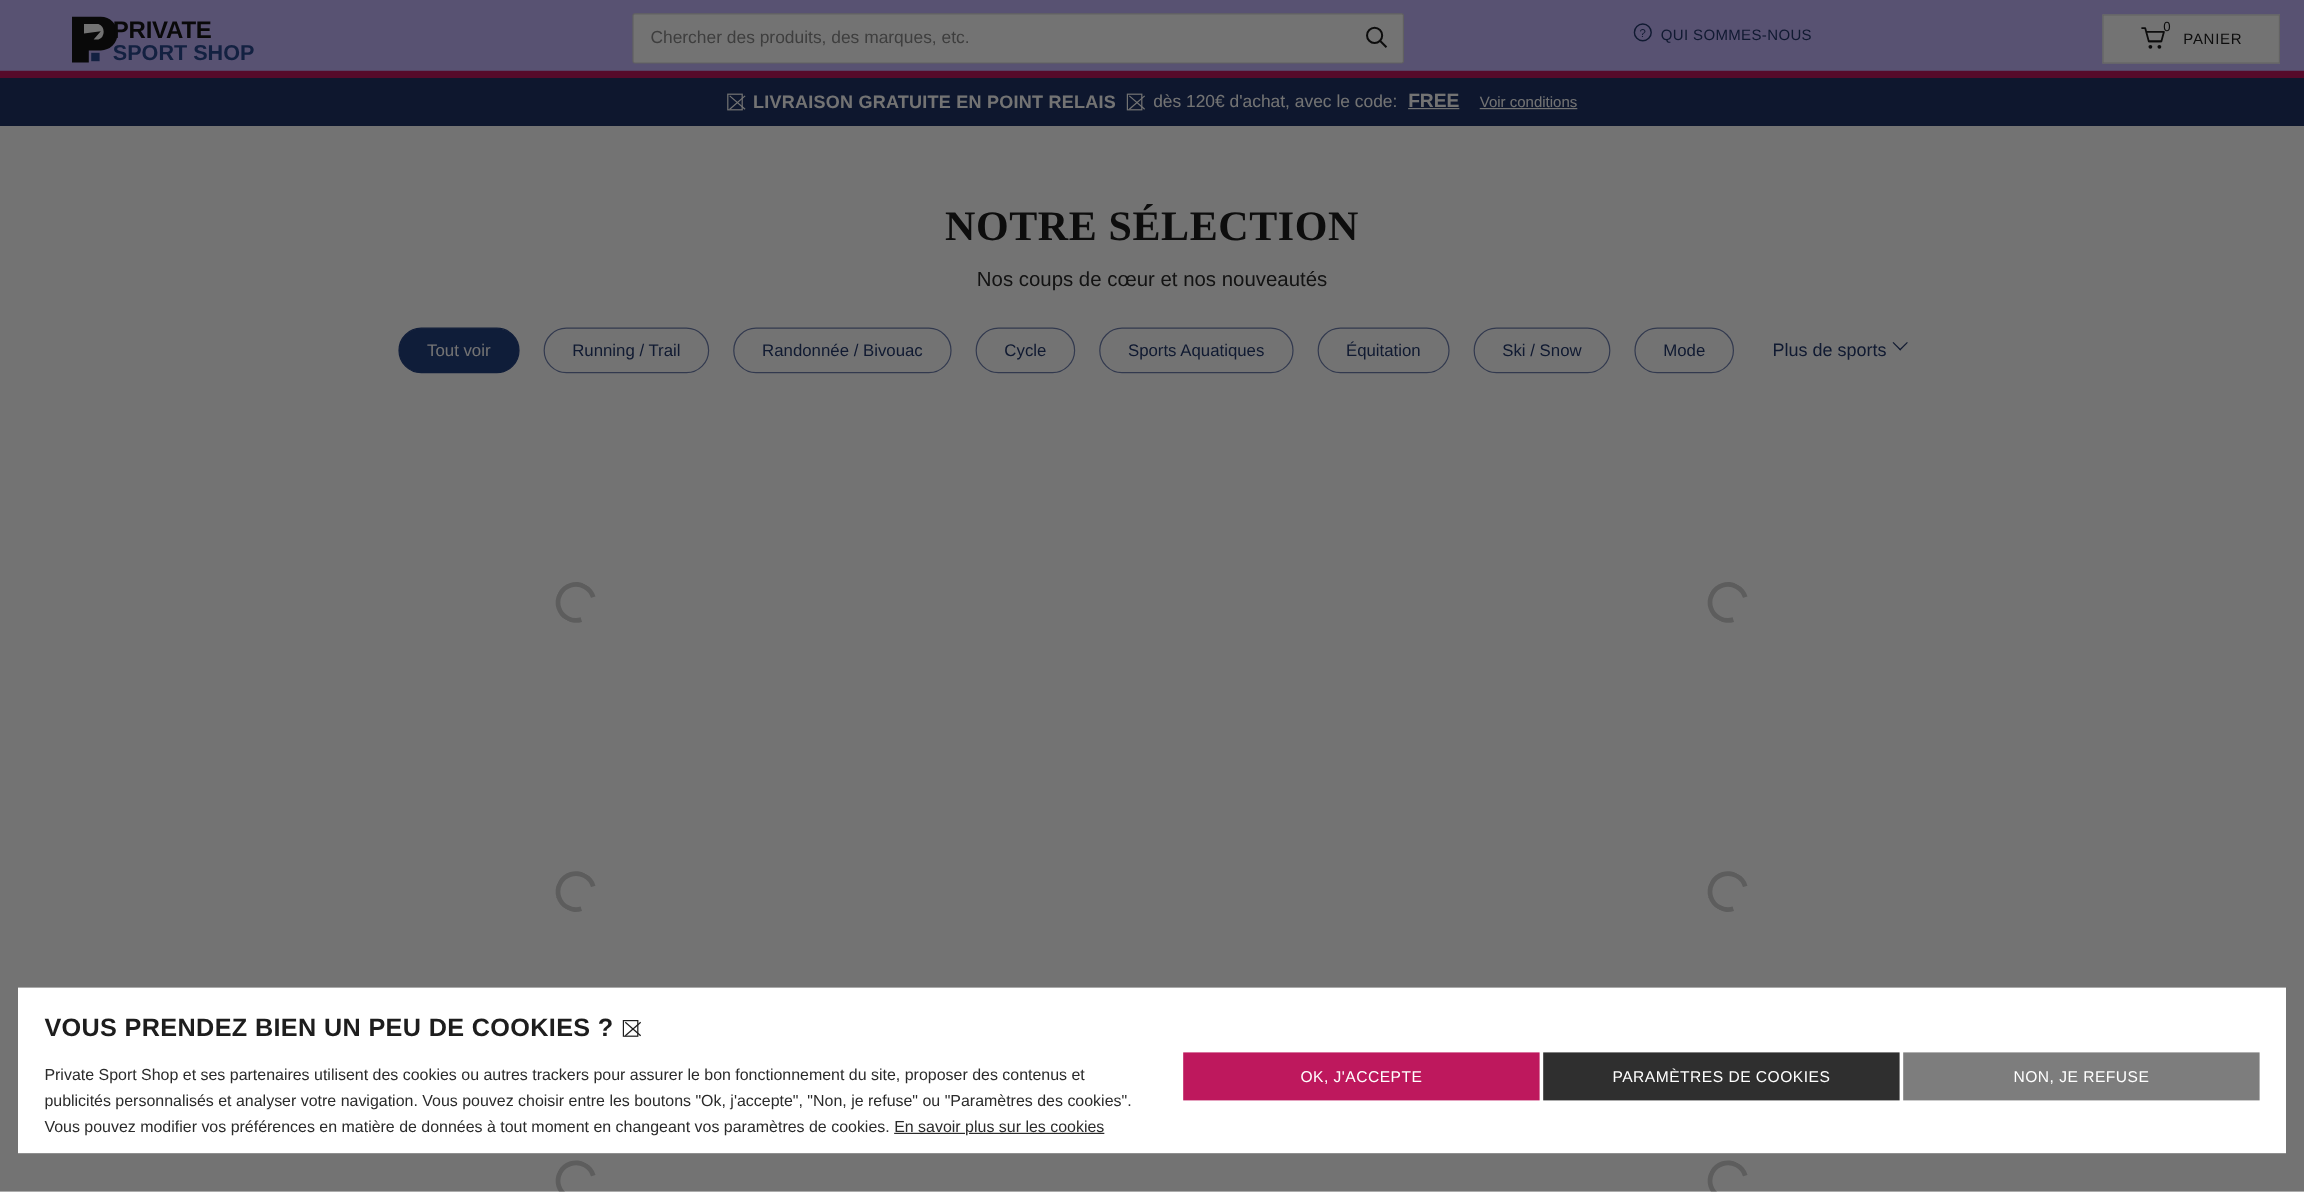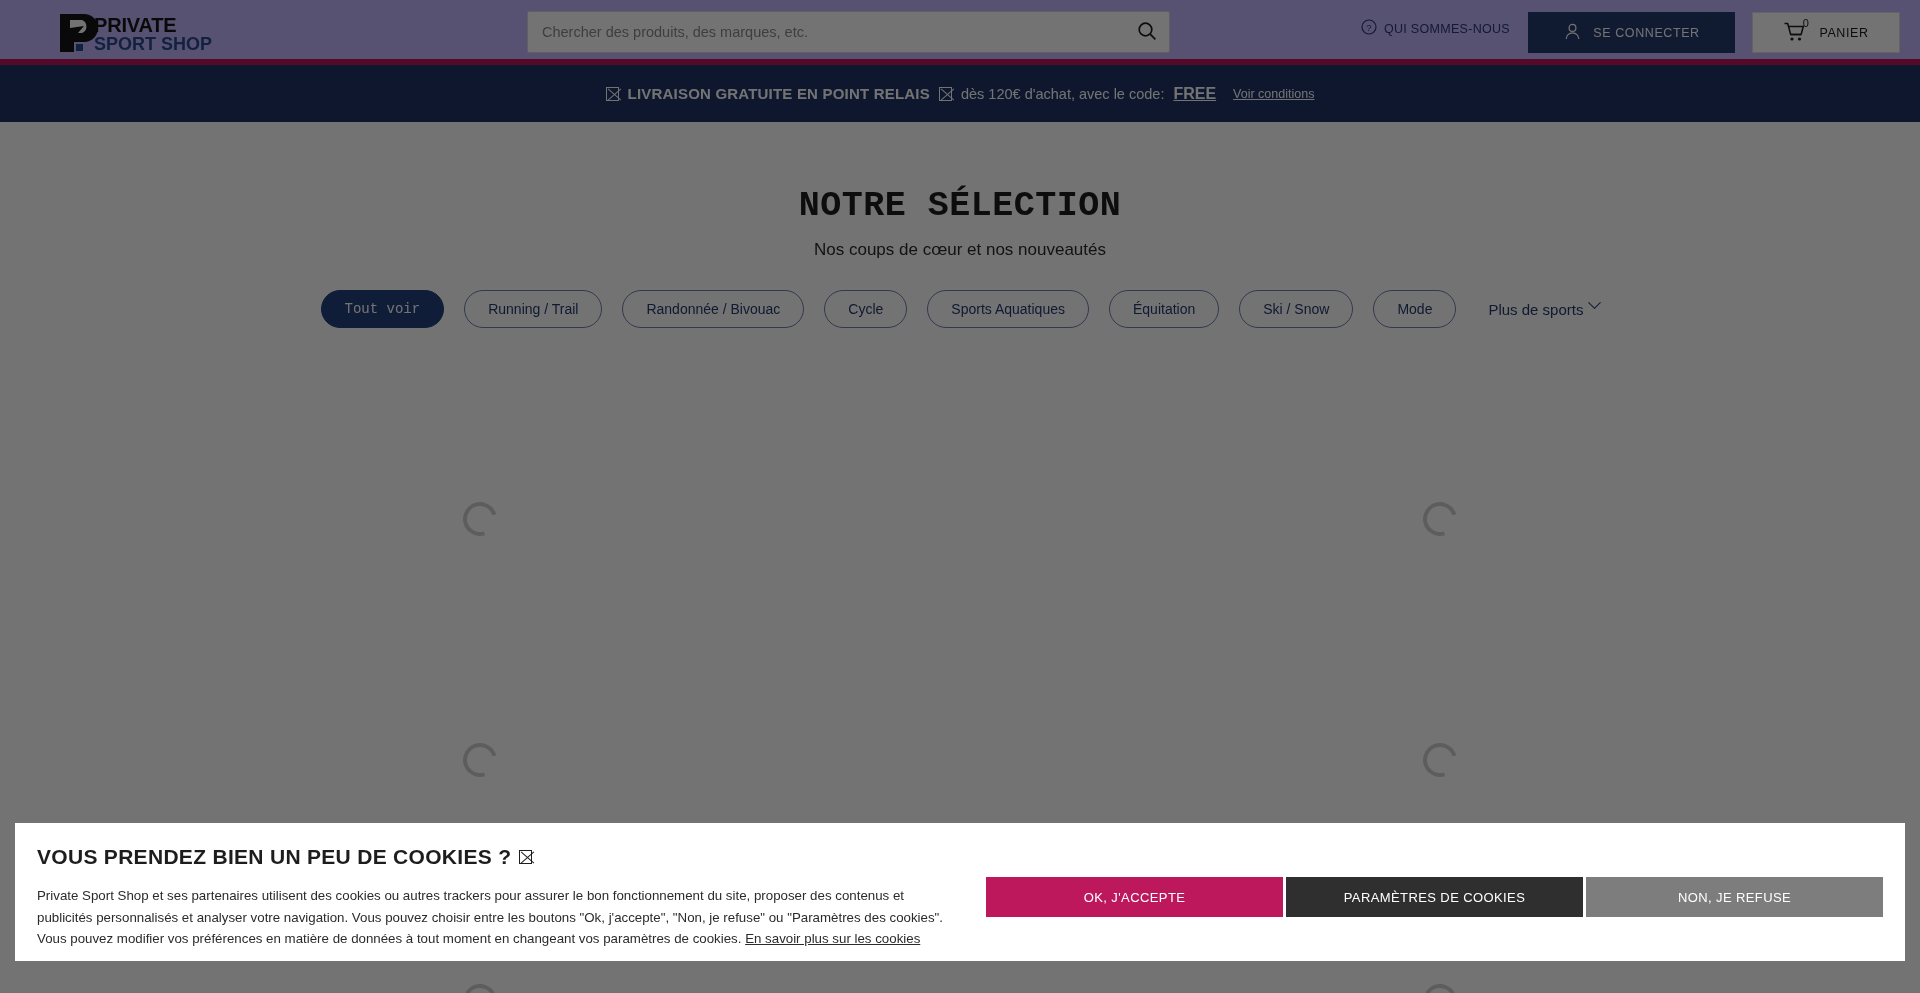--- a/index.html
+++ b/index.html
@@ -75,21 +75,21 @@
   }
   .cart-icon-wrap { position: relative; width: 24px; height: 24px; }
   .cart-count {
     position: absolute; top: -3px; right: -2px;
     font-size: 11px; color: #1d1d1d; line-height: 1;
     font-family: "Liberation Sans", sans-serif;
   }
 
   
   .promo {
-    height: 57px;
+    height: 40px;
     background: #1f3466;
     color: #ffffff;
     display: flex; align-items: center; justify-content: center; gap: 9px;
     font-size: 14px;
   }
   .promo-strong {
     font-family: "Liberation Sans Narrow","Liberation Sans",sans-serif;
     font-weight: bold; letter-spacing: .2px; font-size: 15px;
   }
   .promo-rest { font-size: 14.5px; }
@@ -104,21 +104,21 @@
     content: ""; position: absolute; left: -1px; top: 50%;
     width: 17px; height: 1px; background: currentColor; transform-origin: center;
   }
   .tofu::before { transform: rotate(41deg); }
   .tofu::after  { transform: rotate(-41deg); }
 
   
   .main { padding-top: 64px; }
   .section-title {
     text-align: center;
-    font-family: Liberation Mono, monospace;
+    font-family: Liberation Serif, serif;
     font-weight: bold;
     font-size: 35px;
     letter-spacing: .5px;
     color: #1d1d1d;
     text-transform: uppercase;
   }
   .section-sub {
     text-align: center;
     margin-top: 14px;
     font-size: 17px;
@@ -130,21 +130,21 @@
     display: flex; align-items: center; justify-content: center; gap: 20px;
   }
   .pill {
     height: 38px; padding: 0 23px;
     border: 1px solid #6f7fae; border-radius: 19px;
     background: transparent; color: #253a6e;
     font-size: 14px; cursor: pointer; white-space: nowrap;
     display: flex; align-items: center; justify-content: center;
     font-family: "Liberation Sans", sans-serif;
   }
-  .pill.active { background: #23407f; border-color: #23407f; color: #ffffff; font-family: Liberation Mono, monospace; }
+  .pill.active { background: #23407f; border-color: #23407f; color: #ffffff; }
   .more-sports {
     color: #253a6e; font-size: 15px; cursor: pointer;
     display: flex; gap: 7px; margin-left: 12px;
   }
   .chev { width: 9px; height: 9px; border-right: 1.6px solid #253a6e; border-bottom: 1.6px solid #253a6e;
           transform: rotate(45deg) translate(-2px,-2px); }
 
   
   .grid {
     margin-top: 70px;
@@ -247,29 +247,20 @@
     <a class="about-link">
       <span>
         <svg width="16" height="16" viewBox="0 0 16 16">
           <circle cx="8" cy="8" r="7" fill="none" stroke="#253a6e" stroke-width="1.2"></circle>
           <text x="8" y="11.6" text-anchor="middle" font-size="9.5" font-family="Liberation Sans, sans-serif" fill="#253a6e">?</text>
         </svg>
       </span>
       <span class="label">QUI SOMMES-NOUS</span>
     </a>
 
-    <button class="login-btn">
-      <span>
-        <svg width="19" height="19" viewBox="0 0 20 20">
-          <circle cx="10" cy="6.2" r="3.6" fill="none" stroke="#ffffff" stroke-width="1.3"></circle>
-          <path d="M3.4 18 a6.6 6.6 0 0 1 13.2 0" fill="none" stroke="#ffffff" stroke-width="1.3"></path>
-        </svg>
-      </span>
-      <span>SE CONNECTER</span>
-    </button>
 
     <button class="cart-btn">
       <span class="cart-icon-wrap">
         <svg width="24" height="22" viewBox="0 0 24 22">
           <path d="M1.5 2.5 h3.2 l3 11 h10.3" fill="none" stroke="#1d1d1d" stroke-width="1.5" stroke-linejoin="round"></path>
           <path d="M5.7 5.5 h14.6 l-2.2 8 h-10.4" fill="none" stroke="#1d1d1d" stroke-width="1.5" stroke-linejoin="round"></path>
           <circle cx="9" cy="18" r="1.6" fill="#1d1d1d"></circle>
           <circle cx="16.5" cy="18" r="1.6" fill="#1d1d1d"></circle>
         </svg>
         <span class="cart-count">0</span>

